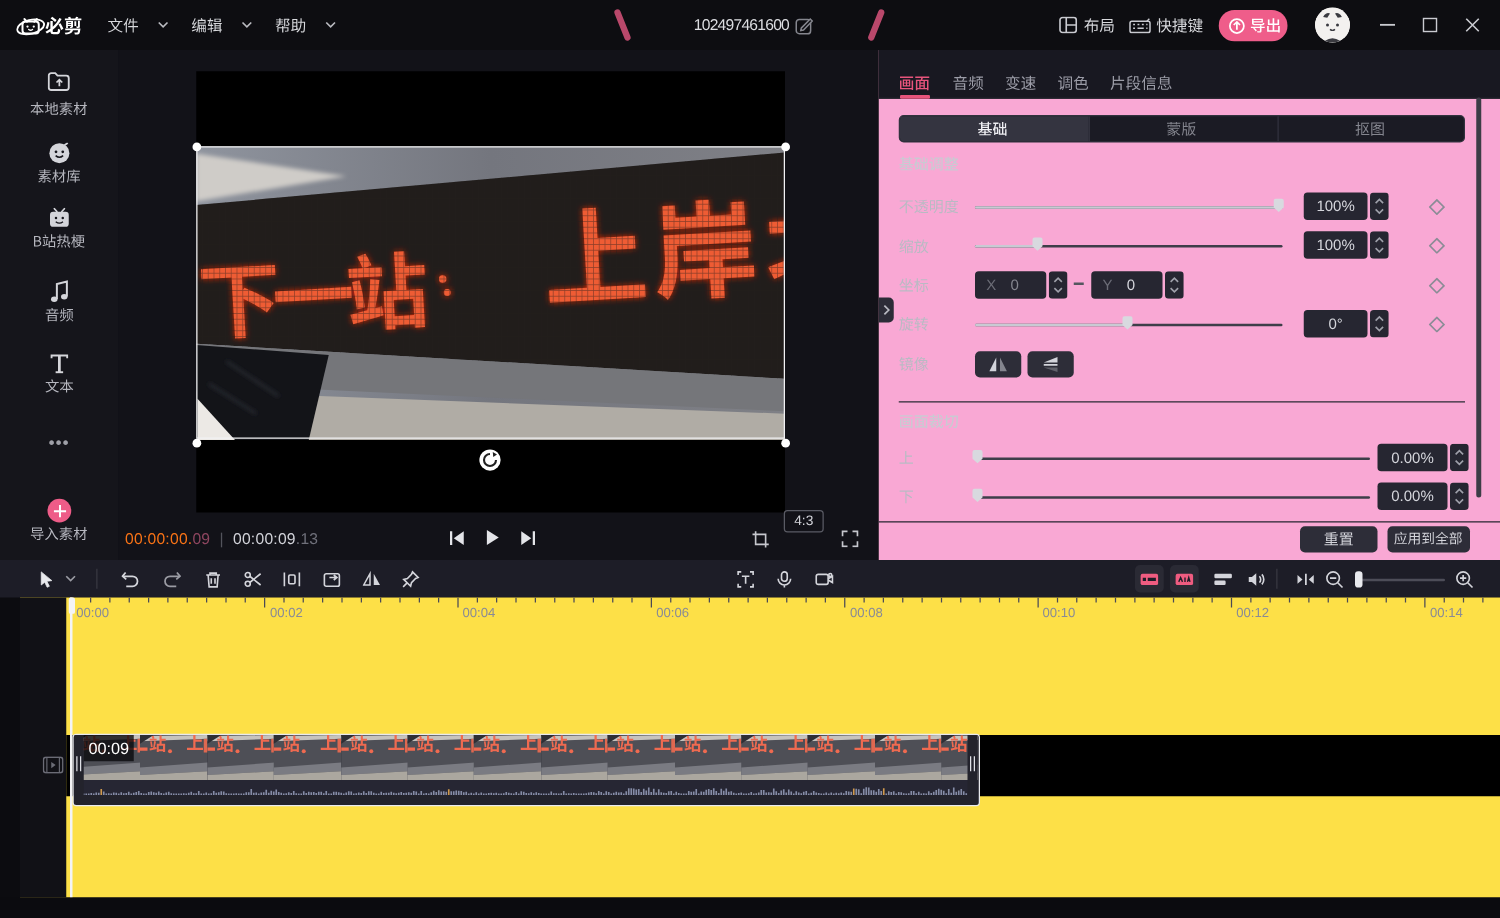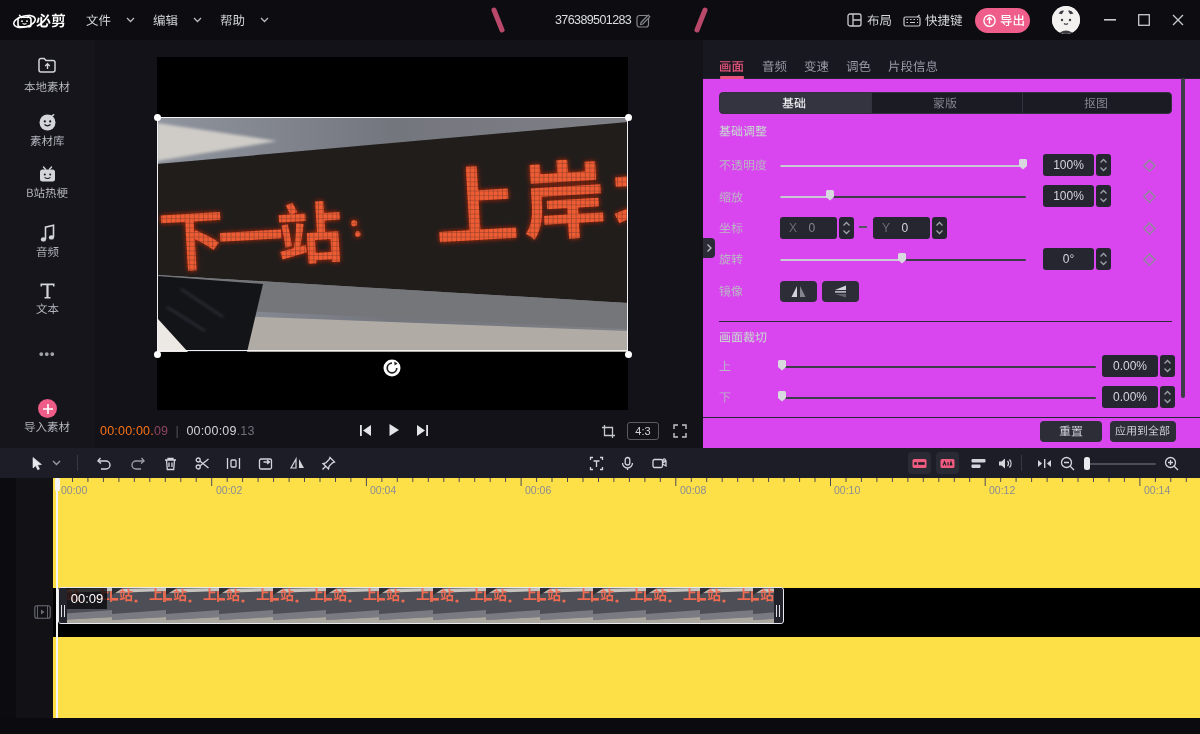--- a/index.html
+++ b/index.html
@@ -49,21 +49,21 @@
       <svg width="26" height="15" viewBox="0 0 26 15" style="display:block;overflow:visible">
         <path d="M3.4 0.5V1.5H0.8V2.2H3.4V3.2H1.1V3.9H3.4V4.2C3.4 4.4 3.4 4.6 3.3 4.9H0.6V5.6H3C2.6 6.2 1.9 6.8 0.9 7.1C1.1 7.3 1.4 7.6 1.5 7.8C2.9 7.2 3.6 6.4 4 5.6H6.8V4.9H4.3C4.4 4.6 4.4 4.4 4.4 4.2V3.9H6.4V3.2H4.4V2.2H6.7V1.5H4.4V0.5ZM7.3 1V7.2H8.2V1.8H10.3C10 2.4 9.6 3 9.2 3.5C10.3 4.2 10.7 4.7 10.7 5.2C10.7 5.4 10.6 5.6 10.4 5.7C10.2 5.8 10 5.8 9.9 5.8C9.5 5.8 9 5.8 8.5 5.8C8.7 6 8.8 6.3 8.8 6.6C9.3 6.6 9.8 6.6 10.2 6.6C10.5 6.5 10.8 6.5 11 6.4C11.4 6.1 11.6 5.8 11.6 5.2C11.6 4.7 11.2 4.1 10.2 3.4C10.7 2.8 11.2 2 11.7 1.4L11.1 1L10.9 1ZM1.9 7.7V11.3H2.8V8.6H5.7V12H6.7V8.6H9.9V10.3C9.9 10.4 9.8 10.5 9.6 10.5C9.4 10.5 8.7 10.5 7.9 10.5C8 10.7 8.1 11.1 8.2 11.3C9.2 11.3 9.9 11.3 10.3 11.2C10.7 11 10.8 10.8 10.8 10.3V7.7H6.7V6.7H5.7V7.7Z M20.4 0.5C20.4 1.5 20.4 2.4 20.4 3.3H18.3V4.2H20.4C20.2 7.2 19.5 9.8 17.1 11.3C17.4 11.5 17.7 11.8 17.8 12C20.4 10.3 21.1 7.5 21.2 4.2H23.2C23.1 8.8 23 10.5 22.6 10.9C22.5 11 22.4 11.1 22.2 11.1C21.9 11.1 21.2 11 20.5 11C20.7 11.2 20.8 11.6 20.8 11.9C21.5 11.9 22.2 11.9 22.6 11.9C23 11.9 23.2 11.8 23.5 11.4C23.9 10.9 24 9.1 24.1 3.8C24.1 3.7 24.1 3.3 24.1 3.3H21.3C21.3 2.4 21.3 1.5 21.3 0.5ZM12.9 9.8 13.1 10.8C14.6 10.4 16.7 9.9 18.7 9.5L18.6 8.6L17.9 8.8V1.1H13.8V9.6ZM14.7 9.5V7.3H17V9ZM14.7 4.6H17V6.5H14.7ZM14.7 3.8V2H17V3.8Z" fill="#d8d9dd"></path>
       </svg>
     </div>
   <svg class="abs" style="left:260px;top:17px" width="9" height="6">
       <path d="M1 1 L4.5 4.5 L8 1" stroke="#b9bac0" stroke-width="1.3" fill="none"></path>
     </svg>
   <svg class="abs" style="left:491px;top:7px" width="14" height="26">
       <path d="M3 3 L11 23" stroke="#b9486b" stroke-width="5" stroke-linecap="round"></path>
     </svg>
-  <div class="abs" style="left:555px;top:13px;font-size:12.5px;letter-spacing:-0.6px;color:#dcdde1">376389501283</div>
+  <div class="abs" style="left:555px;top:13px;font-size:12.5px;letter-spacing:-0.6px;color:#dcdde1">102497461600</div>
   <svg class="abs" style="left:636px;top:13px" width="15" height="15" viewBox="0 0 15 15" fill="none" stroke="#85868e" stroke-width="1.2">
     <rect x="1" y="2.5" width="11.5" height="11.5" rx="2.5"></rect>
       <path d="M5 9.5 L12.2 2.2 L13.8 3.8 L6.8 11 L4.6 11.4 Z" fill="#0d0d11"></path>
   </svg>
   <svg class="abs" style="left:694px;top:7px" width="14" height="26">
       <path d="M11 3 L3 23" stroke="#b9486b" stroke-width="5" stroke-linecap="round"></path>
     </svg>
   <svg class="abs" style="left:847px;top:13px" width="15" height="14" viewBox="0 0 15 14" fill="none" stroke="#c9cad0" stroke-width="1.3">
     <rect x="1" y="1" width="13" height="12" rx="2"></rect>
       <path d="M6 1 V13 M6 7 H14"></path>
@@ -268,27 +268,27 @@
       <path d="M1.5 1 L11 7 L1.5 13 Z"></path>
     </svg>
   <svg class="abs" style="left:321px;top:384px" width="13" height="13" viewBox="0 0 13 13" fill="#e4e5e9">
     <rect x="10.2" y="1" width="1.8" height="11"></rect>
       <path d="M1 1 L9 6.5 L1 12 Z"></path>
   </svg>
   <svg class="abs" style="left:506px;top:384px" width="15" height="15" viewBox="0 0 15 15" fill="none" stroke="#c6c7cd" stroke-width="1.3">
     <path d="M1 3.5 H11.5 V14"></path>
       <path d="M3.5 1 V11.5 H14"></path>
   </svg>
-  <div class="abs" style="left:532px;top:382px;width:32px;height:18px;border:1px solid #5a5b64;border-radius:3px;color:#d2d3d9;font-size:11px;text-align:center;line-height:16px">4:3</div>
+  <div class="abs" style="left:532px;top:368px;width:32px;height:18px;border:1px solid #5a5b64;border-radius:3px;color:#d2d3d9;font-size:11px;text-align:center;line-height:16px">4:3</div>
   <svg class="abs" style="left:578px;top:384px" width="14" height="14" viewBox="0 0 14 14" fill="none" stroke="#c6c7cd" stroke-width="1.4">
     <path d="M5 1 H1 V5 M9 1 H13 V5 M5 13 H1 V9 M9 13 H13 V9"></path>
   </svg>
 </div>
 
-<div class="abs" style="left:703px;top:40px;width:497px;height:408px;background:#d946ef">
+<div class="abs" style="left:703px;top:40px;width:497px;height:408px;background:#f9a8d4">
   <div class="abs" style="left:0;top:0;width:497px;height:39px;background:#181821;border-bottom:1px solid #23232d"></div>
   <div class="abs" style="left:16px;top:20px">
       <svg width="26" height="15" viewBox="0 0 26 15" style="display:block;overflow:visible">
         <path d="M1 1.2V2.3H11.5V1.2ZM3.2 3.6V9.2H9.2V3.6ZM4.2 6.8H5.7V8.2H4.2ZM6.7 6.8H8.2V8.2H6.7ZM4.2 4.5H5.7V5.9H4.2ZM6.7 4.5H8.2V5.9H6.7ZM1 4.4V11.4H10.3V12H11.5V4.3H10.3V10.3H2.2V4.4Z M17.5 6.9H19.8V8.1H17.5ZM17.5 6V4.8H19.8V6ZM17.5 9.1H19.8V10.3H17.5ZM13.2 1.2V2.3H17.9C17.8 2.8 17.7 3.3 17.6 3.7H13.7V12.1H14.9V11.4H22.6V12.1H23.8V3.7H18.8L19.3 2.3H24.4V1.2ZM14.9 10.3V4.8H16.4V10.3ZM22.6 10.3H20.9V4.8H22.6Z" fill="#e8547c"></path>
       </svg>
     </div>
   <div class="abs" style="left:17px;top:36px;width:24px;height:2.5px;background:#e8547c;border-radius:1px"></div>
   <div class="abs" style="left:59px;top:20px">
       <svg width="26" height="15" viewBox="0 0 26 15" style="display:block;overflow:visible">
         <path d="M5.4 0.6C5.6 0.9 5.8 1.3 5.9 1.6H1.4V2.5H11.2V1.6H7C6.9 1.2 6.6 0.8 6.4 0.4ZM3.1 2.8C3.4 3.3 3.7 4 3.8 4.6H0.7V5.4H11.8V4.6H8.7C9 4 9.3 3.4 9.6 2.8L8.6 2.5C8.3 3.1 8 4 7.7 4.6H4.4L4.8 4.5C4.7 3.9 4.4 3.1 4 2.6ZM3.3 9.4H9.2V10.7H3.3ZM3.3 8.6V7.3H9.2V8.6ZM2.4 6.5V12H3.3V11.5H9.2V12H10.2V6.5Z M21.3 4.7C21.2 9.1 21.1 10.6 18.1 11.4C18.2 11.5 18.5 11.8 18.5 12C21.8 11.1 22 9.4 22.1 4.7ZM21.6 9.9C22.4 10.6 23.5 11.5 24 12L24.6 11.4C24.1 10.9 23 10 22.1 9.4ZM17.9 6.2C17.2 8.8 15.8 10.5 13.1 11.3C13.3 11.5 13.5 11.8 13.6 12C16.4 11 18 9.2 18.7 6.4ZM14.2 6C13.9 7 13.5 7.9 13 8.5C13.2 8.6 13.5 8.8 13.7 9C14.2 8.3 14.7 7.2 14.9 6.2ZM19.3 3.4V9.3H20.1V4.1H23.2V9.3H24V3.4H21.8L22.3 2.1H24.4V1.2H19V2.1H21.4C21.2 2.5 21.1 3 20.9 3.4ZM13.9 1.6V4.4H13V5.2H15.6V9H16.4V5.2H18.8V4.4H16.7V2.8H18.5V2H16.7V0.5H15.8V4.4H14.7V1.6Z" fill="#9b9ca7"></path>
@@ -584,21 +584,21 @@
       <text x="1128" y="15.5" font-family="Liberation Sans" font-size="10.5" fill="#8a8b95">00:14</text>
     </svg>
   <div class="abs" style="left:0;top:0;width:37px;height:240px;background:#111116"></div>
   <svg class="abs" style="left:18px;top:127px" width="17" height="14" viewBox="0 0 17 14" fill="none" stroke="#6b6c76" stroke-width="1.1">
     <rect x="0.8" y="0.8" width="15.4" height="12.4" rx="2"></rect>
     <path d="M3.5 1 V13 M13.5 1 V13" stroke-width="0.9"></path>
     <path d="M7 4.5 L10.5 7 L7 9.5 Z" fill="#6b6c76" stroke="none"></path>
   </svg>
   <div class="abs" style="left:37px;top:110px;width:1147px;height:49px;background:#000"></div>
 
-  <div class="abs" style="left:42px;top:109px;width:726px;height:37px;border:1.5px solid #e9eaee;border-radius:3px;background:#23232c;overflow:hidden">
+  <div class="abs" style="left:42px;top:109px;width:726px;height:58px;border:1.5px solid #e9eaee;border-radius:3px;background:#23232c;overflow:hidden">
     <svg class="abs" style="left:0;top:0" width="723" height="36" viewBox="0 0 723 36">
         <defs>
           <g id="tile">
             <rect width="54" height="36" fill="#4e4f56"></rect>
             <polygon points="0,1 54,0 54,3 0,5" fill="#c6c3be"></polygon>
             <polygon points="0,0 11,0 0,7" fill="#2e2f35"></polygon>
             <polygon points="0,26 54,22 54,29 0,32" fill="#7a7b82"></polygon>
             <polygon points="0,32 54,29 54,36 0,36" fill="#aba79f"></polygon>
             <rect x="0" y="10" width="6" height="2.6" fill="#ef6a50"></rect>
             <g transform="translate(7 0)">

